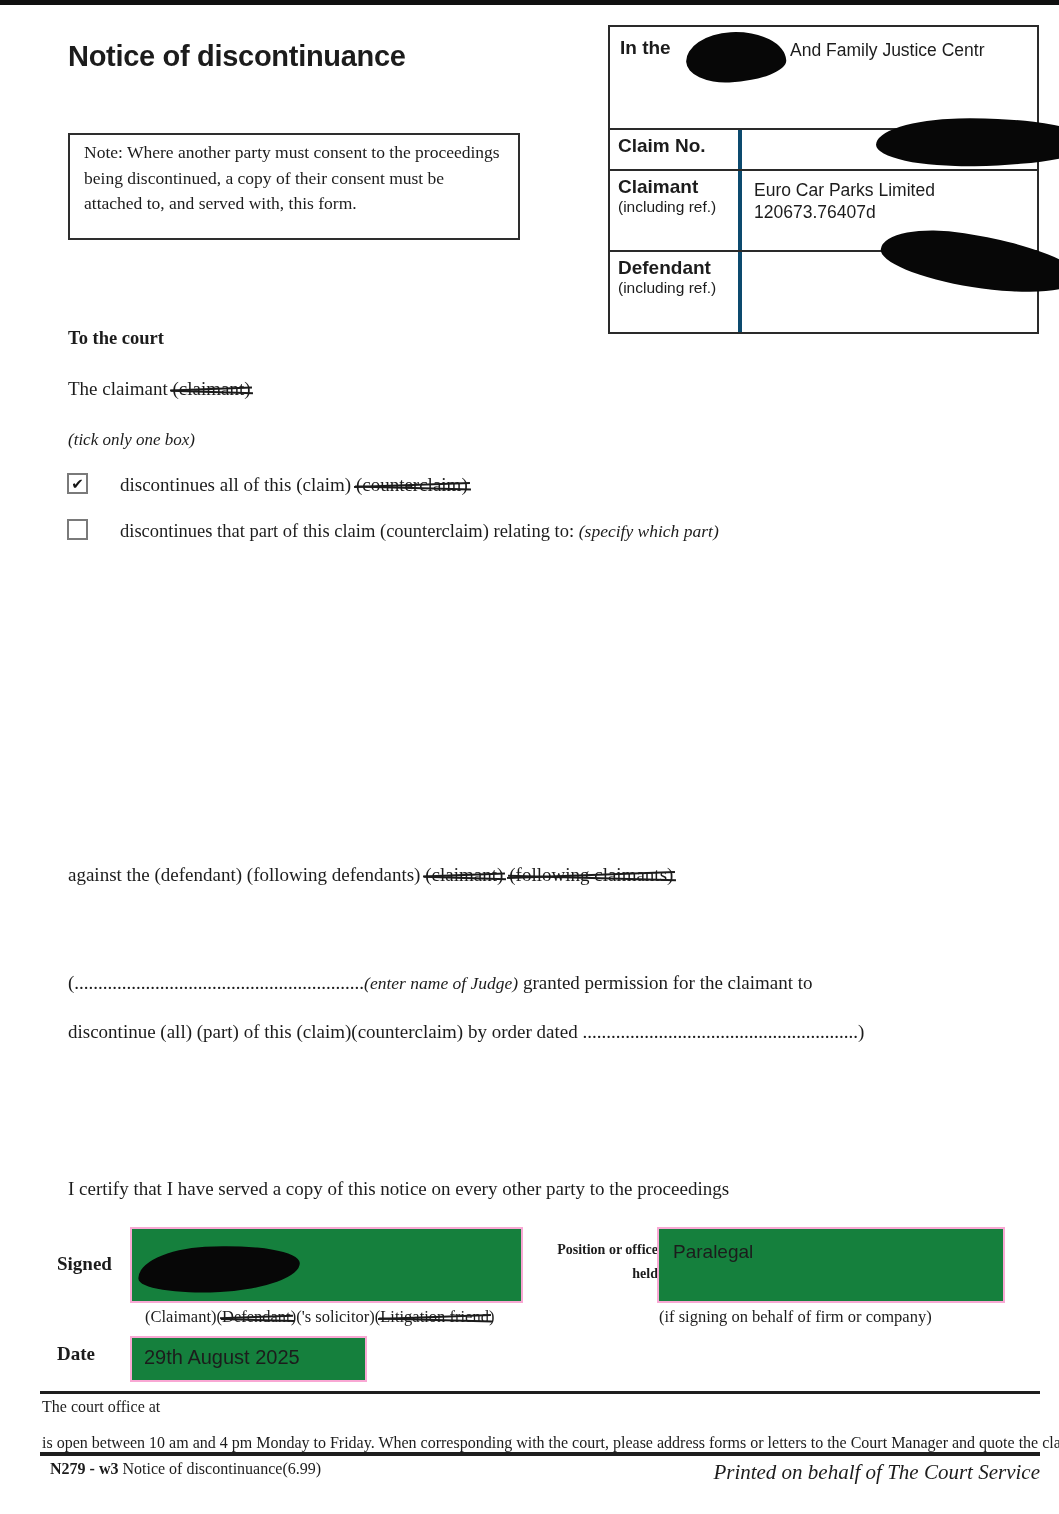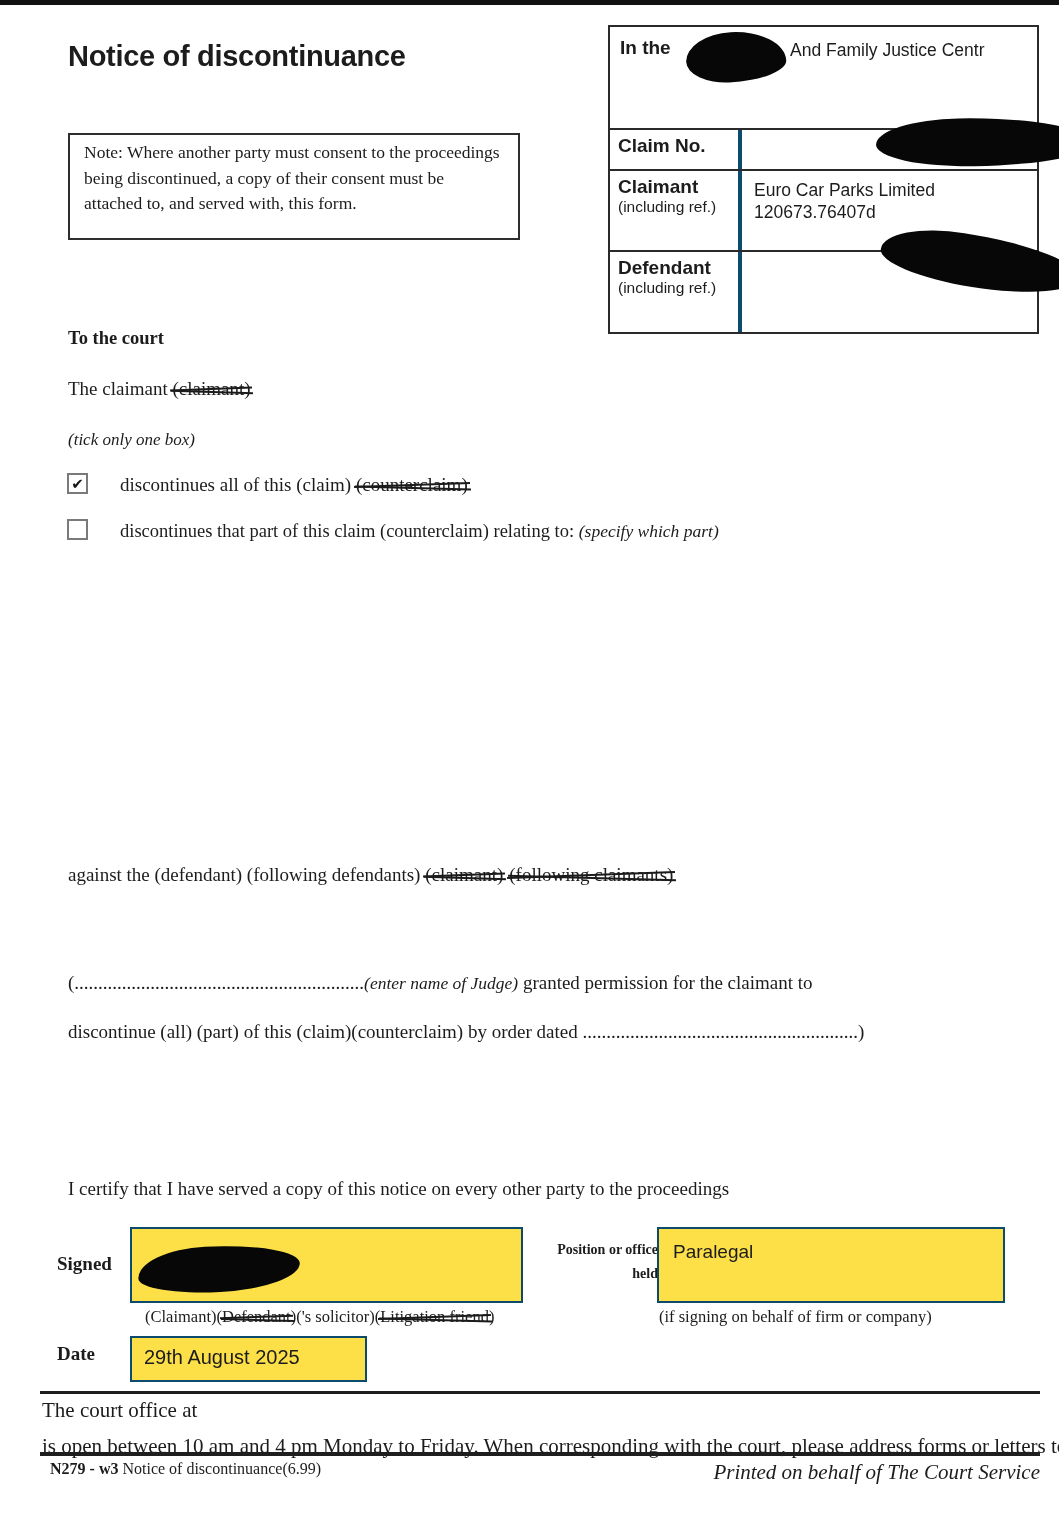--- a/index.html
+++ b/index.html
@@ -65,31 +65,31 @@
   
   .checkbox {
     position:absolute; width:21px; height:21px;
     border:2px solid #7a7a7a; background:#fff;
     display:flex; align-items:center; justify-content:center;
     font-size:15px; font-weight:bold; color:#141414;
     font-family:"DejaVu Sans", sans-serif;
   }
 
   
-  .field-box { position:absolute; border:2px solid #0c4a6e; background:#fde047; }
+  .field-box { position:absolute; border:2px solid #f9a8d4; background:#15803d; }
   .sig-box   { left:130px; top:1227px; width:393px; height:76px; }
   .pos-box   { left:657px; top:1227px; width:348px; height:76px; padding:12px 14px; }
   .date-box  { left:130px; top:1336px; width:237px; height:46px; padding:8px 12px; }
   .typed { font-family:"Liberation Sans",sans-serif; font-size:19px; }
 
   .cap { position:absolute; font-size:16.5px; white-space:nowrap; }
 
   
   .rule  { position:absolute; left:40px; width:1000px; background:#1e1e1e; }
-  .foot  { position:absolute; font-size:21px; white-space:nowrap; }
+  .foot  { position:absolute; font-size:16px; white-space:nowrap; }
 </style>
 </head>
 <body>
 
 <div id="page">
 
   <div class="edge-bar"></div>
 
   <div class="abs title sans">Notice of discontinuance</div>
 

